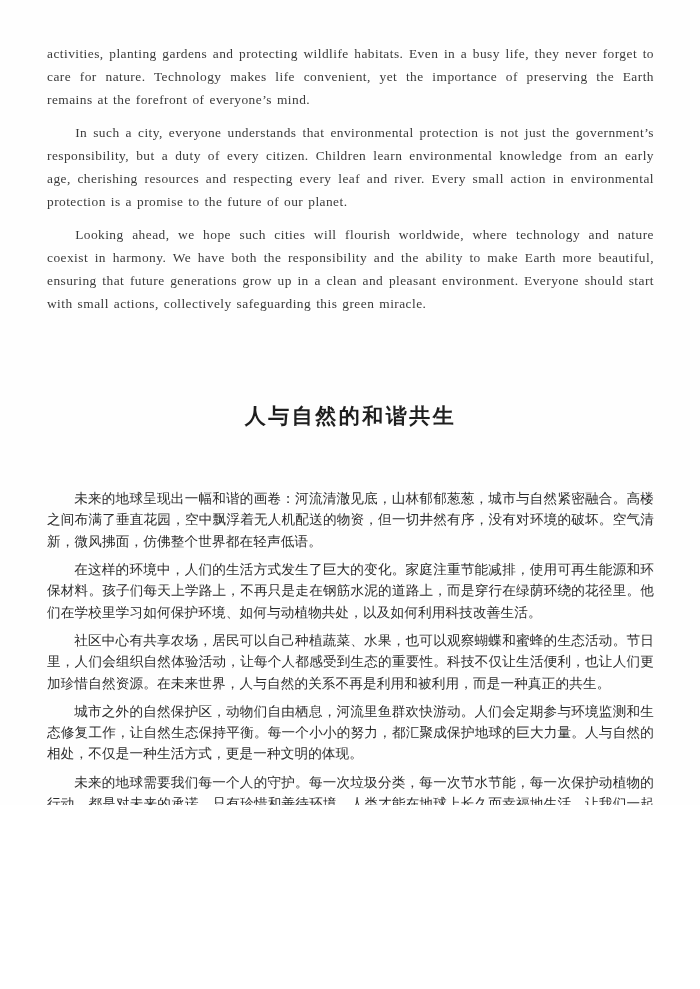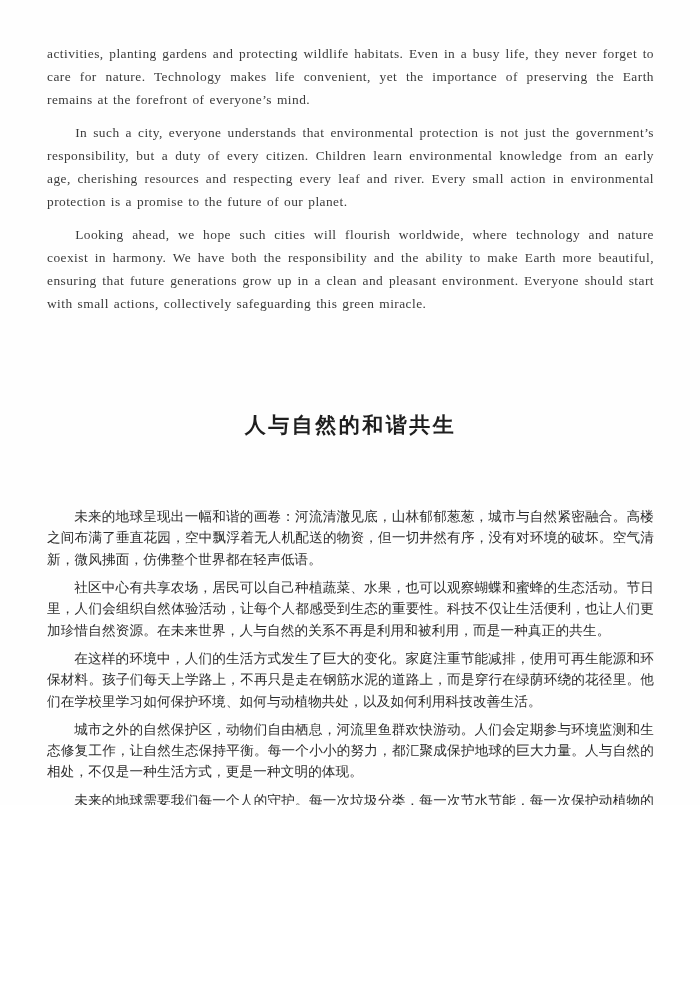--- a/index.html
+++ b/index.html
@@ -68,21 +68,21 @@
   }
   .en-block p.indent {
     text-indent: 2.1em;
   }
   .en-block p:last-child {
     margin-bottom: 16px;
   }
 
   
   .doc-title {
-    margin: 16px;
+    margin: 7px;
     padding: 0;
     text-align: center;
     font-family: "DejaVu Sans", "Liberation Sans", sans-serif;
     font-weight: bold;
     font-size: 21px;
     letter-spacing: 2.5px;
     color: #1e1e1e;
     line-height: 1.2;
   }
   .title-spacer-top { height: 66px; }
@@ -147,22 +147,22 @@
     </section>
 
     <div class="title-spacer-top"></div>
 
     <h1 class="doc-title">人与自然的和谐共生</h1>
 
     <div class="title-spacer-bottom"></div>
 
     <section class="zh-block">
       <p>未来的地球呈现出一幅和谐的画卷：河流清澈见底，山林郁郁葱葱，城市与自然紧密融合。高楼之间布满了垂直花园，空中飘浮着无人机配送的物资，但一切井然有序，没有对环境的破坏。空气清新，微风拂面，仿佛整个世界都在轻声低语。</p>
+      <p>在这样的环境中，人们的生活方式发生了巨大的变化。家庭注重节能减排，使用可再生能源和环保材料。孩子们每天上学路上，不再只是走在钢筋水泥的道路上，而是穿行在绿荫环绕的花径里。他们在学校里学习如何保护环境、如何与动植物共处，以及如何利用科技改善生活。</p>
       <p>社区中心有共享农场，居民可以自己种植蔬菜、水果，也可以观察蝴蝶和蜜蜂的生态活动。节日里，人们会组织自然体验活动，让每个人都感受到生态的重要性。科技不仅让生活便利，也让人们更加珍惜自然资源。在未来世界，人与自然的关系不再是利用和被利用，而是一种真正的共生。</p>
-      <p>在这样的环境中，人们的生活方式发生了巨大的变化。家庭注重节能减排，使用可再生能源和环保材料。孩子们每天上学路上，不再只是走在钢筋水泥的道路上，而是穿行在绿荫环绕的花径里。他们在学校里学习如何保护环境、如何与动植物共处，以及如何利用科技改善生活。</p>
       <p>城市之外的自然保护区，动物们自由栖息，河流里鱼群欢快游动。人们会定期参与环境监测和生态修复工作，让自然生态保持平衡。每一个小小的努力，都汇聚成保护地球的巨大力量。人与自然的相处，不仅是一种生活方式，更是一种文明的体现。</p>
       <p>未来的地球需要我们每一个人的守护。每一次垃圾分类，每一次节水节能，每一次保护动植物的行动，都是对未来的承诺。只有珍惜和善待环境，人类才能在地球上长久而幸福地生活。让我们一起期待这样一个绿色、和谐、充满希望的未来世界。</p>
     </section>
 
   </div>
 
   <div class="footer">
     <hr class="footer-rule">
     <div class="footer-text">www. vv99. net</div>
   </div>

